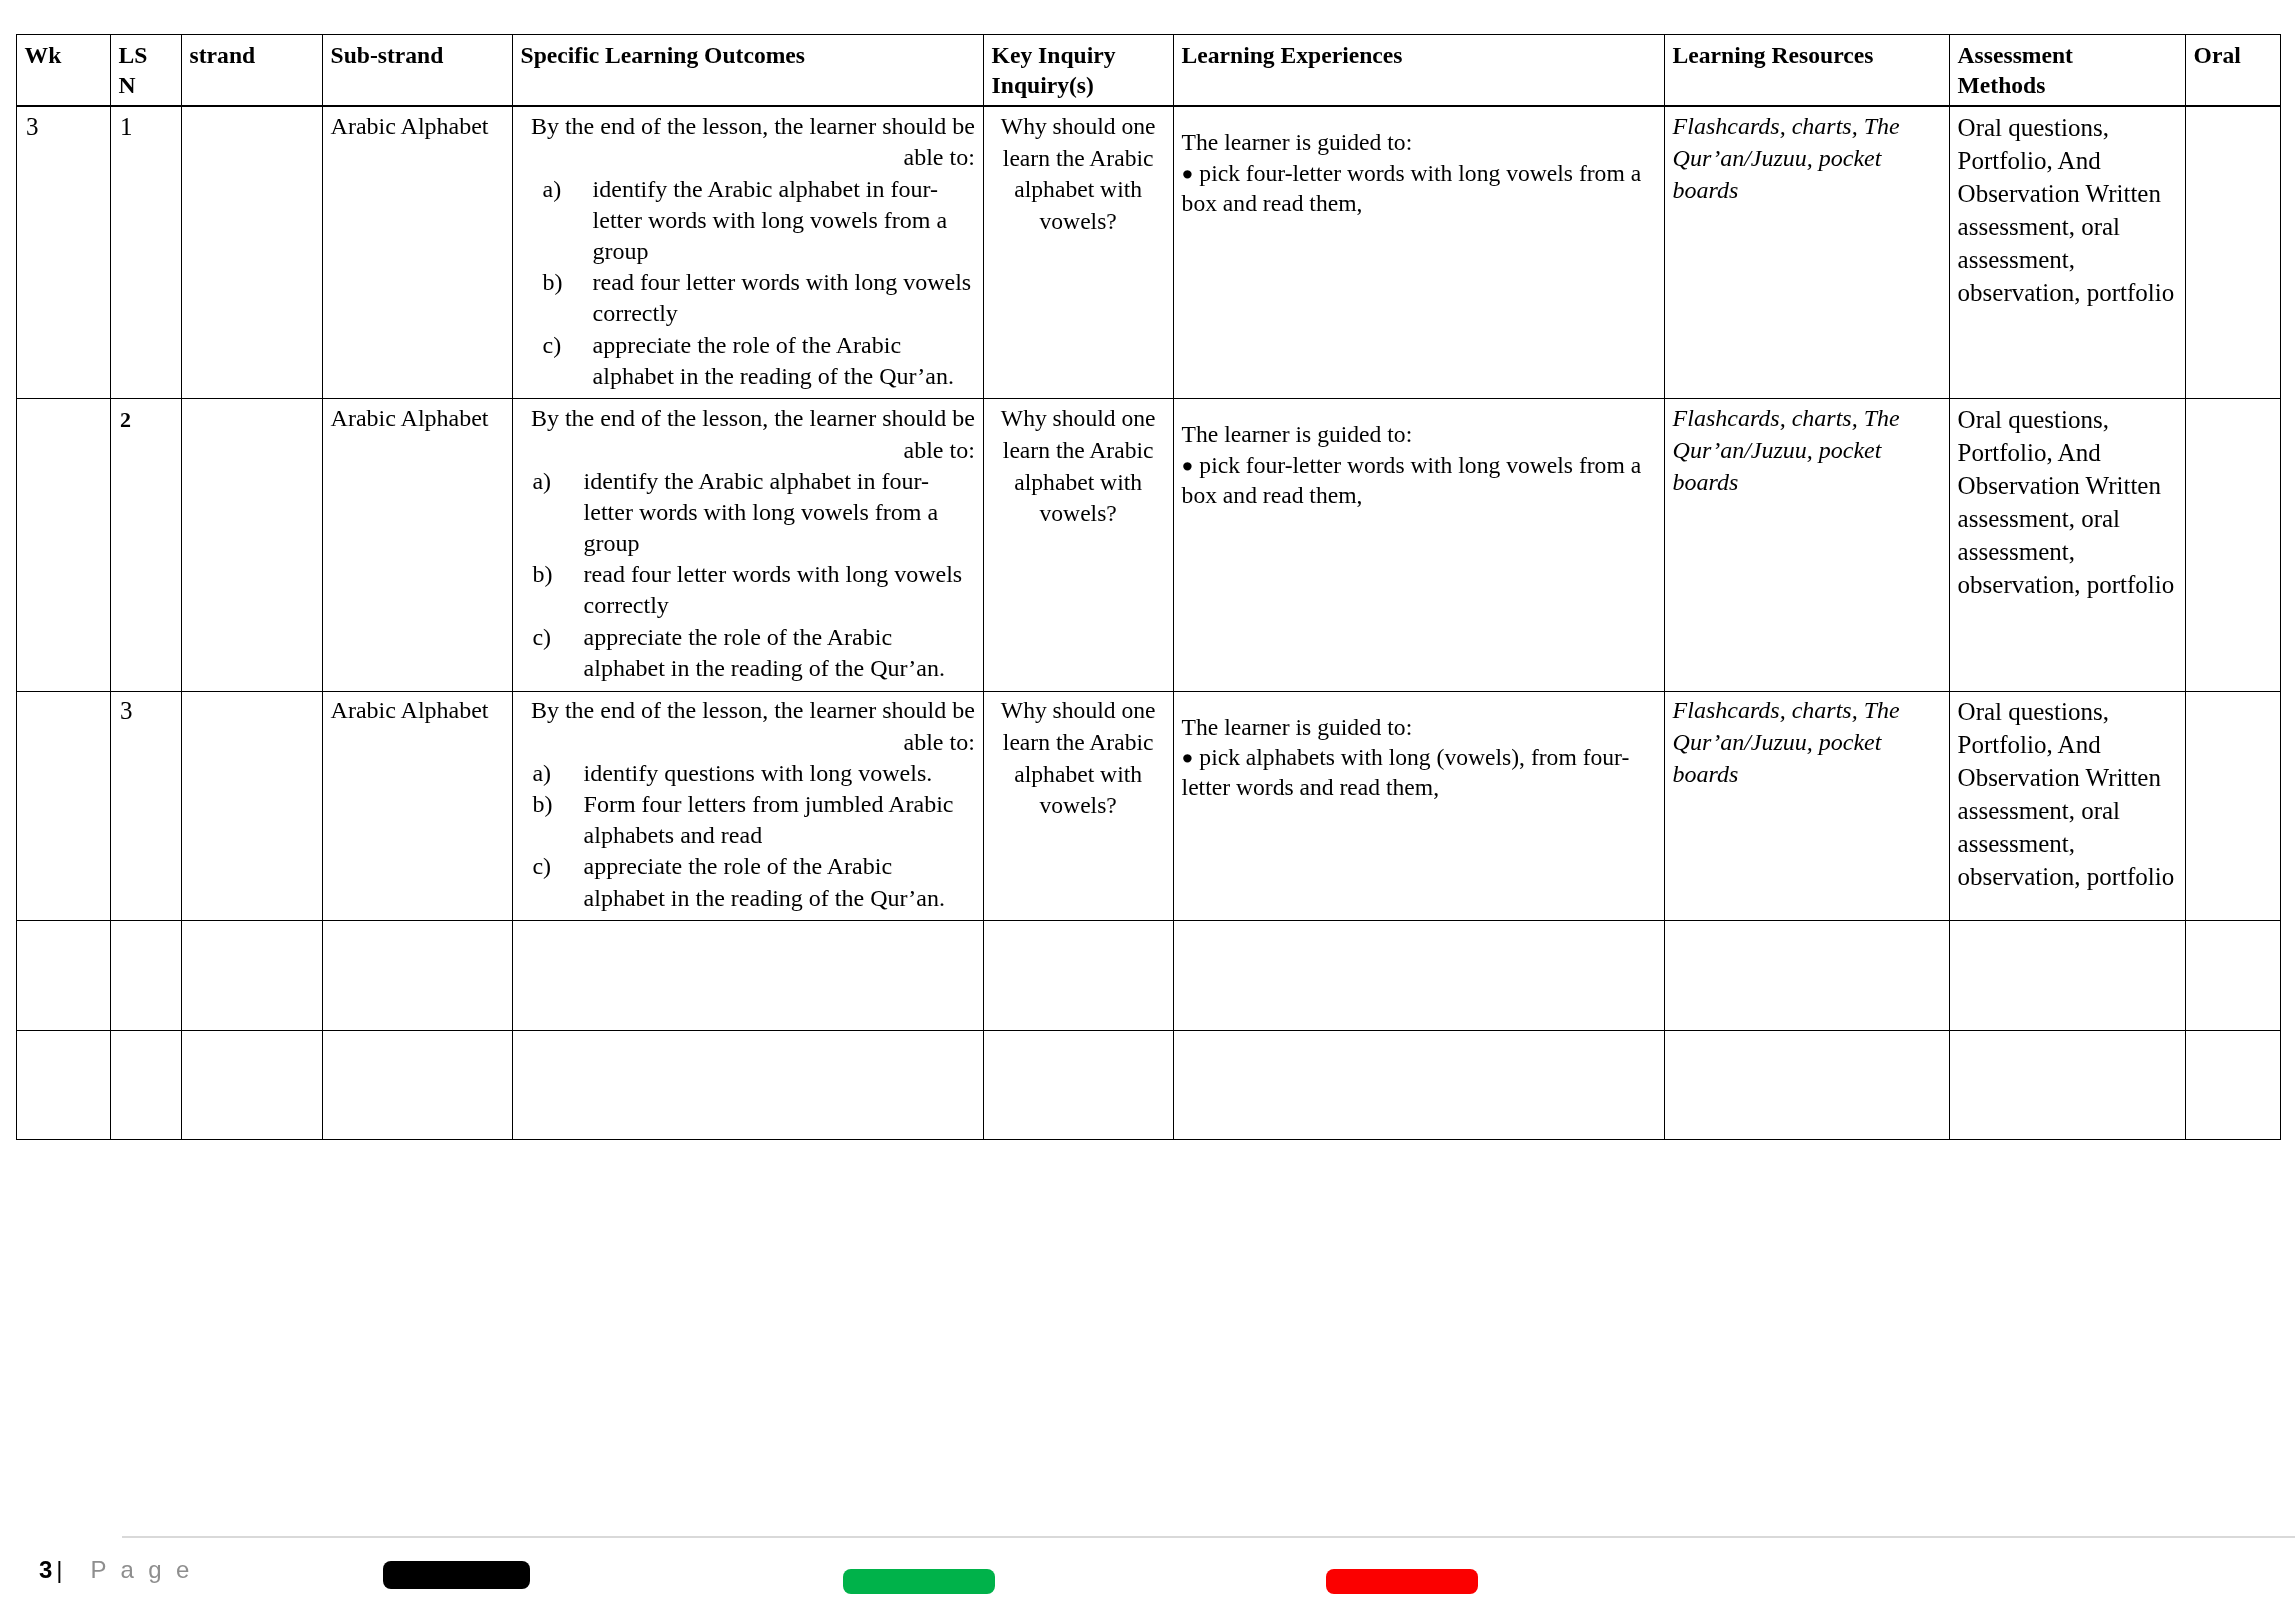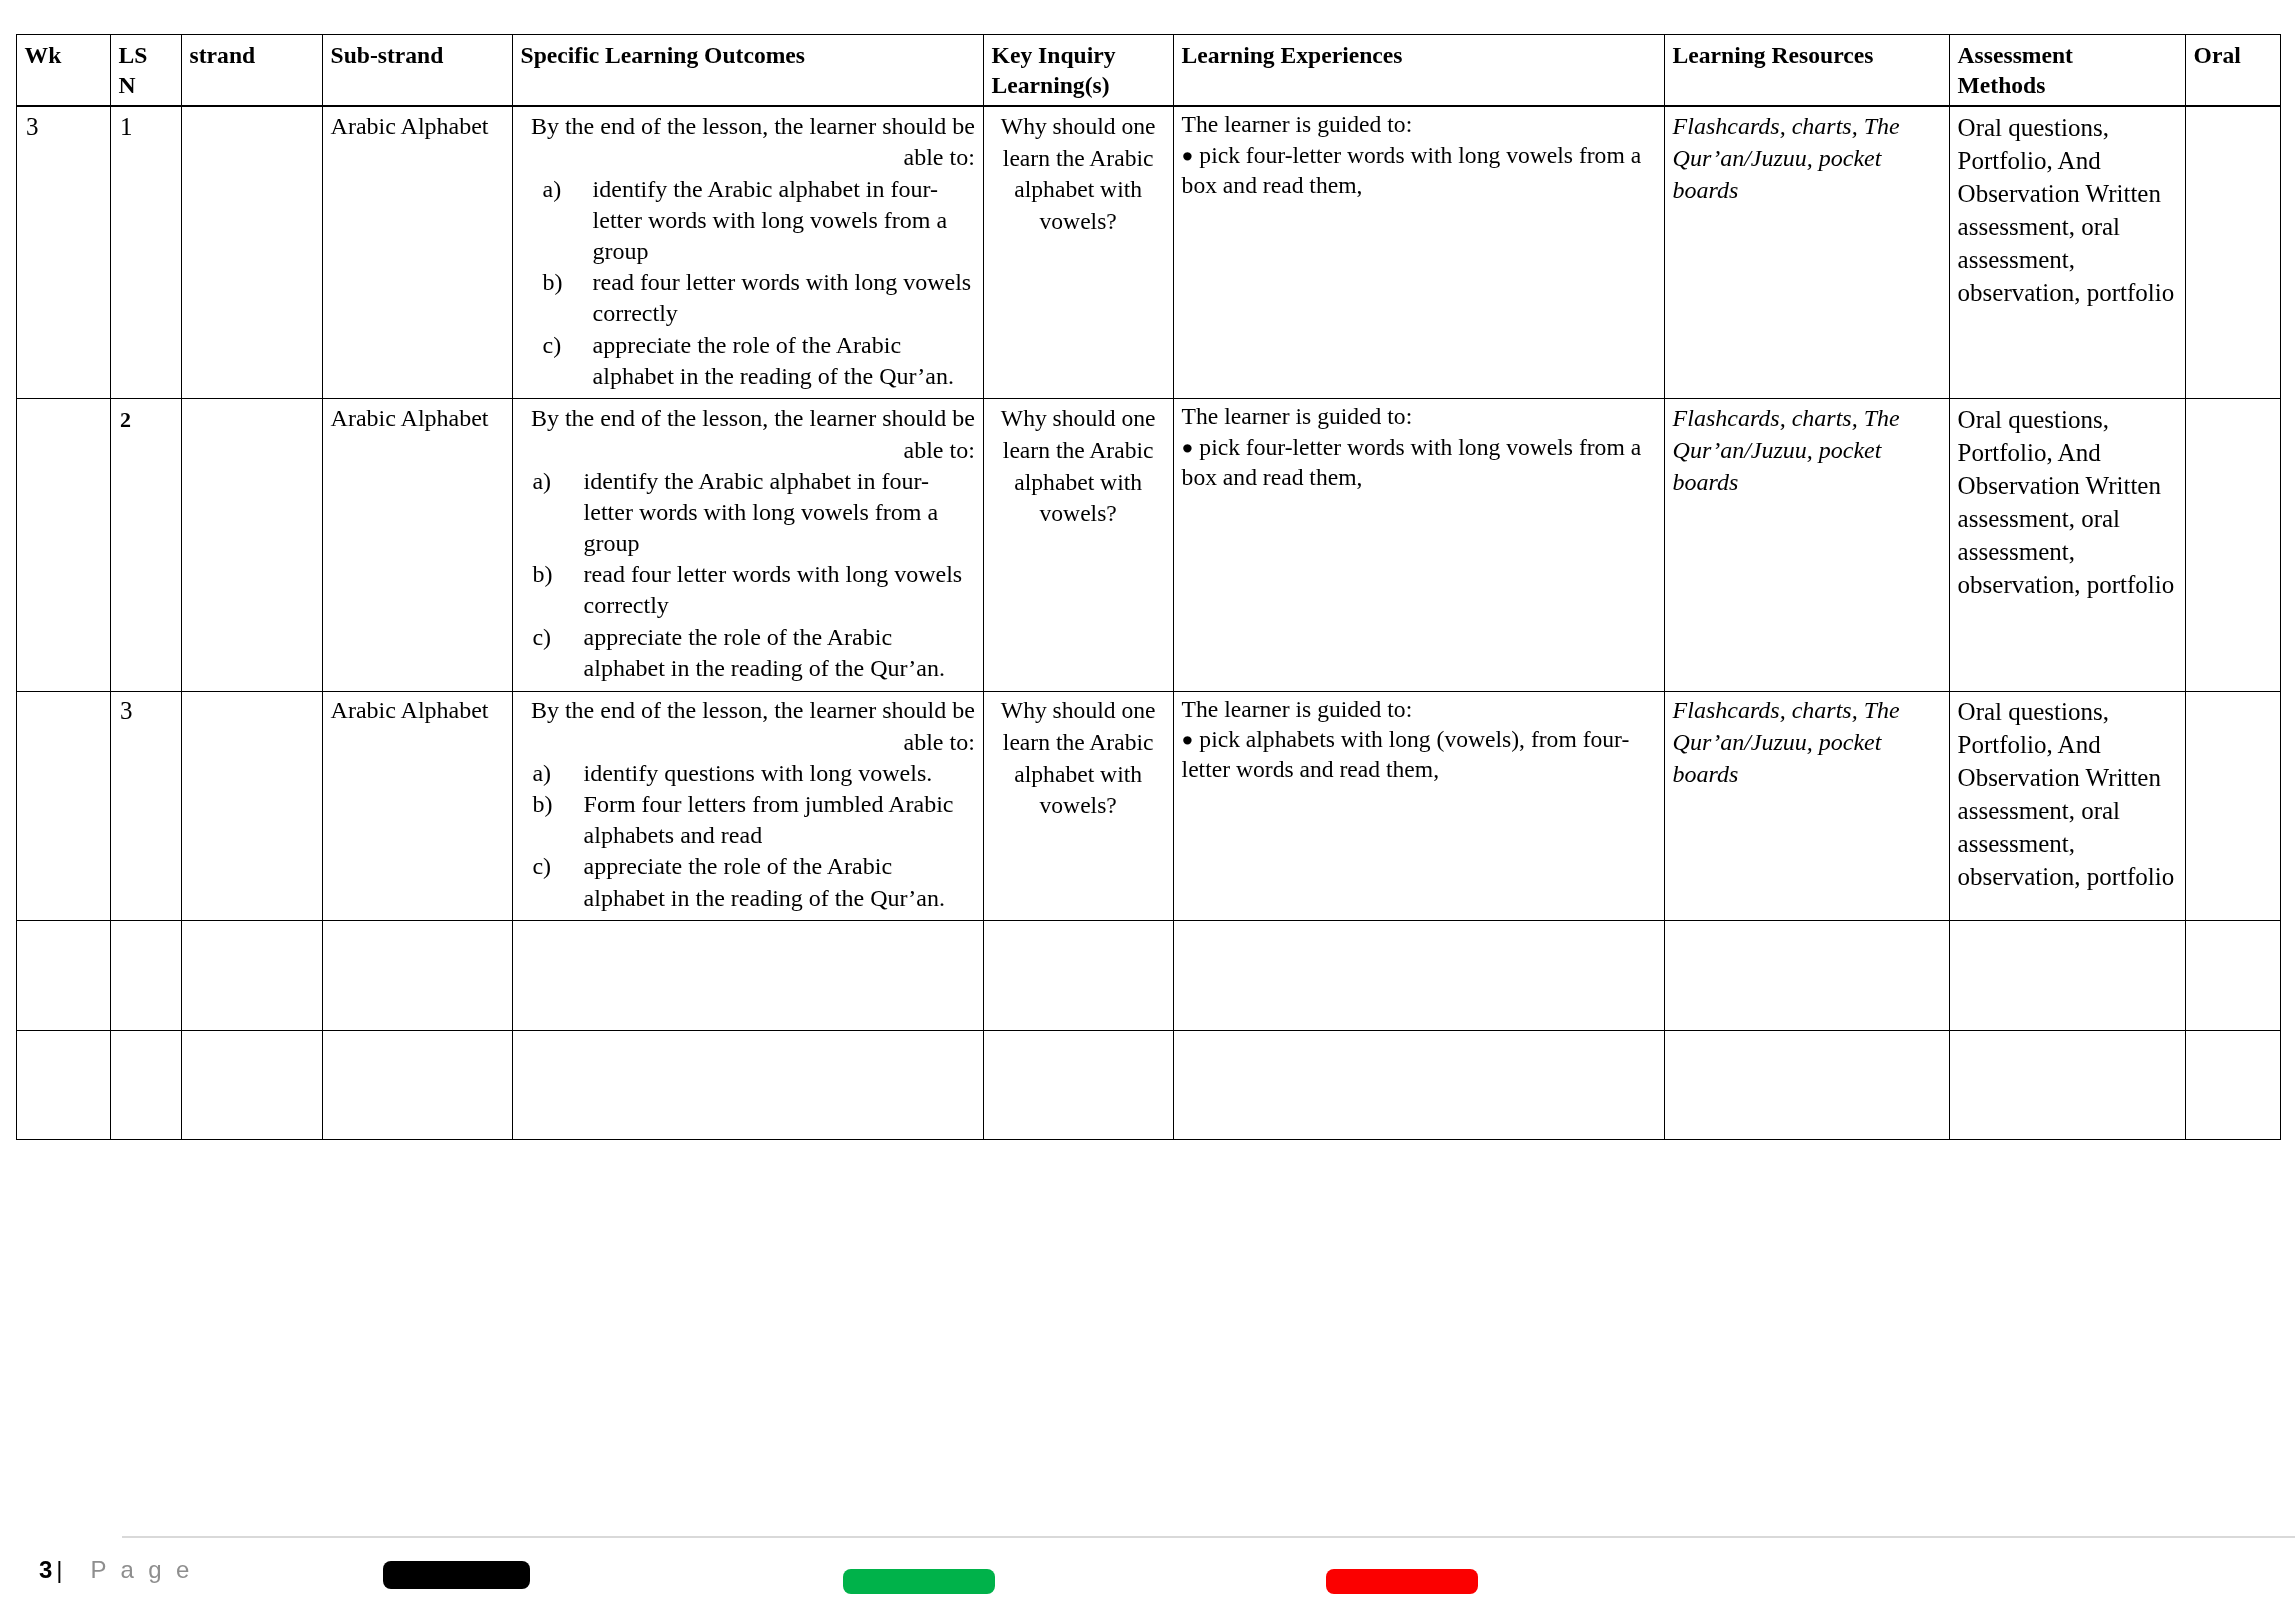--- a/index.html
+++ b/index.html
@@ -90,21 +90,21 @@
   }
   
   ol.outcomes.deep li { padding-left: 72px; }
   ol.outcomes.deep li .mk { left: 22px; }
 
   .lex-lead { margin: 0; }
   .lex-bullet { margin: 0; text-indent: 0; }
   .lex-bullet .dot { font-size: 19.6px; vertical-align: 1.3px; }
 
   td.lex, td.kiq { font-size: 23.6px; }
-  td.lex { line-height: 1.28; padding-top: 2px; }
+  td.lex { line-height: 1.28; padding-top: 20px; }
   td.kiq { line-height: 1.34; text-align: center; }
   td.res { font-style: italic; font-size: 24px; line-height: 1.32; margin-left: 45px; }
   td.asm { font-size: 25px; line-height: 1.32; }
 
   .empty-row td { height: 98px; }
 
   
   .footer {
     position: absolute;
     left: 0;
@@ -168,21 +168,21 @@
       <col class="c-asm">
         <col class="c-refl">
     </colgroup>
     <thead>
       <tr>
         <th><span>Wk</span></th>
         <th><span>LS</span><br><span>N</span></th>
         <th><span>strand</span></th>
         <th><span>Sub-strand</span></th>
         <th><span>Specific Learning Outcomes</span></th>
-        <th><span>Key Inquiry</span><br><span>Learning(s)</span></th>
+        <th><span>Key Inquiry</span><br><span>Inquiry(s)</span></th>
         <th><span>Learning Experiences</span></th>
         <th><span>Learning Resources</span></th>
         <th><span>Assessment</span><br><span>Methods</span></th>
         <th><span>Oral</span></th>
       </tr>
     </thead>
     <tbody id="table-body">
         <tr>
           <td class="num"><span>3</span></td>
           <td class="num"><span>1</span></td>

